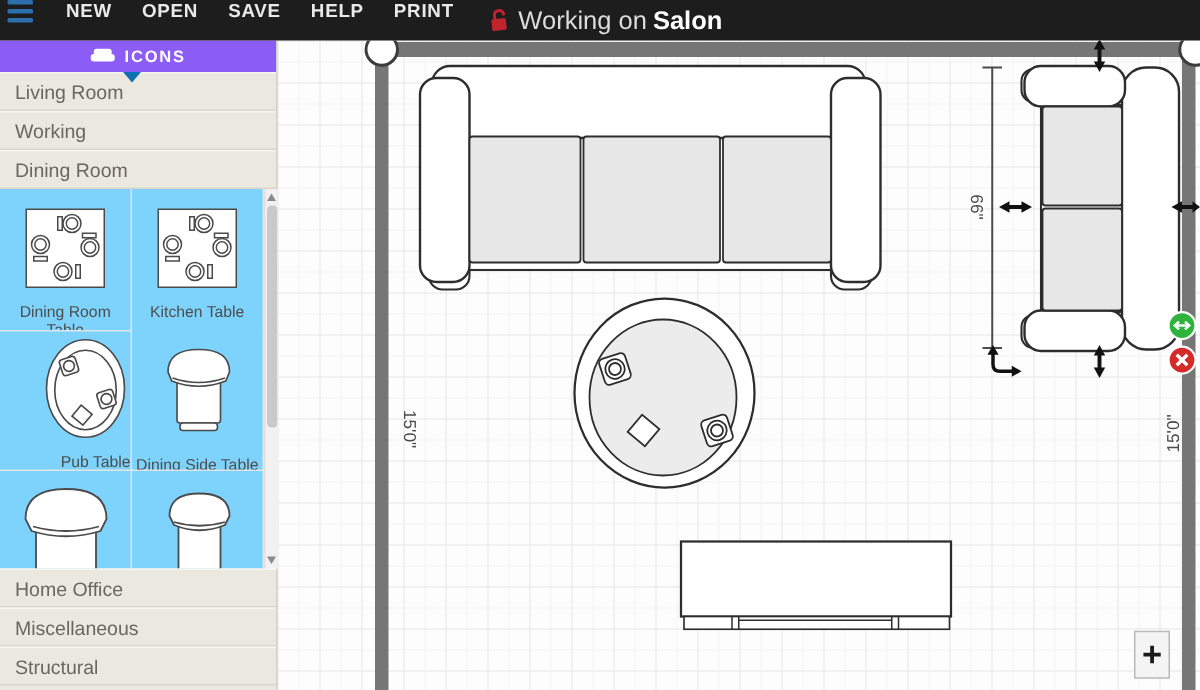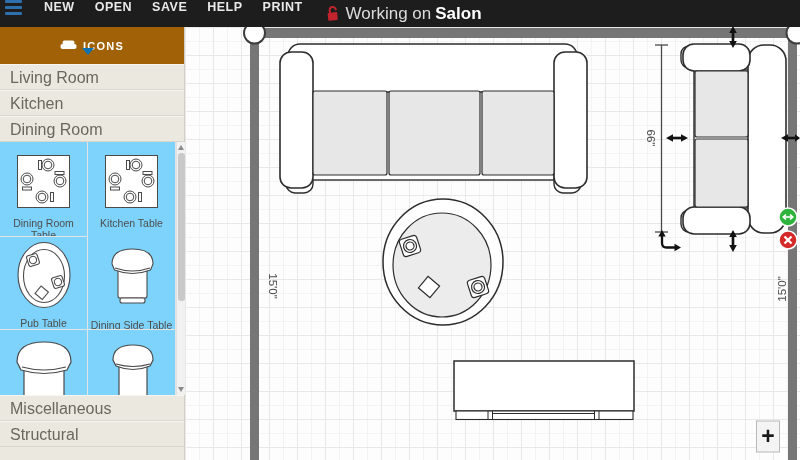--- a/index.html
+++ b/index.html
@@ -14,28 +14,28 @@
   .hamburger span { display:block; height:3px; background:#2e6fae; border-radius:1px; }
   .menu-item { color:#e9e9e9; font-size:12.5px; font-weight:600; letter-spacing:.5px;
                margin-right:20px; cursor:pointer; }
   .status { display:flex; align-items:center; color:#dcdcdc; font-size:17px; margin-left:2px; }
   .status svg { margin-right:6px; transform:rotate(-6deg); }
   .status b { color:#fff; margin-left:4px; font-weight:700; }
 
   
   .sidebar { position:absolute; left:0; top:27px; width:185px; height:433px;
              background:#ebe8df; border-right:1px solid #d2cfc6; z-index:20; }
-  .sb-header { height:37px; background:#a16207; color:#fff; display:flex;
+  .sb-header { height:21px; background:#8b5cf6; color:#fff; display:flex;
                align-items:center; justify-content:center; font-size:11px;
                font-weight:700; letter-spacing:1.2px; }
   .sb-header svg { margin-right:6px; }
   .sb-pointer { position:absolute; left:82px; top:21px; width:0; height:0;
                 border-left:6px solid transparent; border-right:6px solid transparent;
                 border-top:7px solid #0f72b2; z-index:5; }
-  .acc-row { height:26px; line-height:25px; padding-left:10px; font-size:16px;
+  .acc-row { height:26px; line-height:25px; padding-left:10px; font-size:13px;
              color:#6b675f; background:#ebe8df; border-top:1px solid #f7f5ef;
              border-bottom:1px solid #d9d6cd; cursor:pointer; }
   .icons-panel { position:relative; width:185px; height:253px; background:#fff; overflow:hidden; }
   .icon-cell { position:absolute; width:88px; text-align:center; cursor:pointer;
                border-right:1px solid #e4e4e4; border-bottom:1px solid #e4e4e4;
                overflow:hidden; background:#7dd3fc; }
   .icon-cell .lbl { font-size:10.5px; color:#4d4d4d; margin-top:1px; }
   
   .sb-scroll { position:absolute; right:0; top:0; width:9px; height:253px;
                background:#f1f1f1; border-left:1px solid #e0e0e0; }
@@ -88,21 +88,21 @@
     <div class="sb-header">
       <svg width="17" height="11" viewBox="0 0 17 11">
         <rect x="2.5" y="0.5" width="12" height="4.5" rx="2" fill="#fff"></rect>
         <rect x="0.5" y="4" width="16" height="5" rx="2" fill="#fff"></rect>
       </svg>
       <span>ICONS</span>
     </div>
     <div class="sb-pointer"></div>
 
     <div class="acc-row">Living Room</div>
-    <div class="acc-row">Kitchen</div>
+    <div class="acc-row">Working</div>
     <div class="acc-row">Dining Room</div>
 
     <div class="icons-panel">
 
       <div class="icon-cell" style="left:0; top:0; height:95px;">
         <svg width="60" height="62" viewBox="0 0 60 62" style="margin-top:8px">
           <g fill="#fff" stroke="#4a4a4a" stroke-width="1">
             <rect x="3.5" y="5.5" width="52" height="52"></rect>
             <circle cx="34" cy="15" r="6"></circle>
               <circle cx="34" cy="15" r="3.8"></circle>
@@ -134,21 +134,21 @@
               <circle cx="46" cy="31" r="3.8"></circle>
               <rect x="41" y="21.5" width="9" height="3"></rect>
             <circle cx="28" cy="47" r="6"></circle>
               <circle cx="28" cy="47" r="3.8"></circle>
               <rect x="36.5" y="42.5" width="3" height="9"></rect>
           </g>
         </svg>
         <div class="lbl">Kitchen Table</div>
       </div>
 
-      <div class="icon-cell" style="left:0; top:95px; height:93px;">
+      <div class="icon-cell" style="left:0; top:95px; height:93px;text-align:right;">
         <svg width="60" height="72" viewBox="0 0 60 72" style="margin-top:3px">
           <g fill="#fff" stroke="#4a4a4a" stroke-width="1.1">
             <ellipse cx="30" cy="35" rx="26" ry="32.5"></ellipse>
             <ellipse cx="30" cy="36" rx="20.5" ry="26.5"></ellipse>
             <g transform="rotate(-18 19 20)">
                 <rect x="13.5" y="14.5" width="11" height="11" rx="2"></rect>
                 <circle cx="19" cy="20" r="3.6"></circle>
               </g>
             <g transform="rotate(-18 44 42)">
                 <rect x="38.5" y="36.5" width="11" height="11" rx="2"></rect>
@@ -190,20 +190,21 @@
         </svg>
       </div>
 
       <div class="sb-scroll">
         <div class="sb-arrow up"></div>
         <div class="sb-thumb"></div>
         <div class="sb-arrow down"></div>
       </div>
     </div>
 
+    <div class="acc-row">Home Office</div>
     <div class="acc-row">Miscellaneous</div>
     <div class="acc-row">Structural</div>
   </div>
 
   <div class="canvas">
     <svg width="615" height="433" viewBox="185 27 615 433">
 
       <g>
         <rect x="250" y="28" width="547" height="10" fill="#767676"></rect>
         <rect x="250" y="28" width="9" height="432" fill="#767676"></rect>

